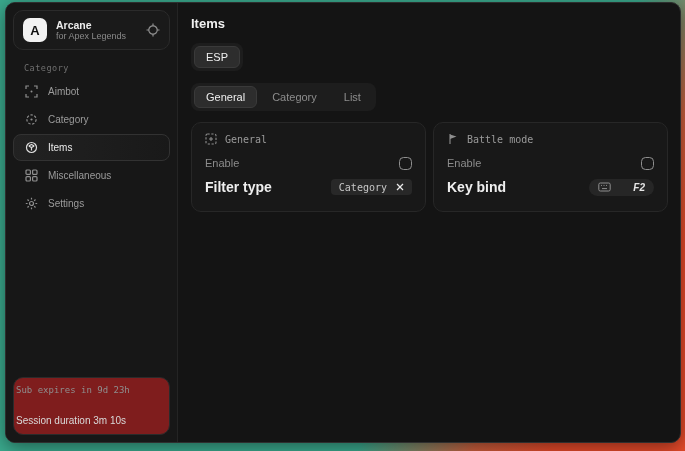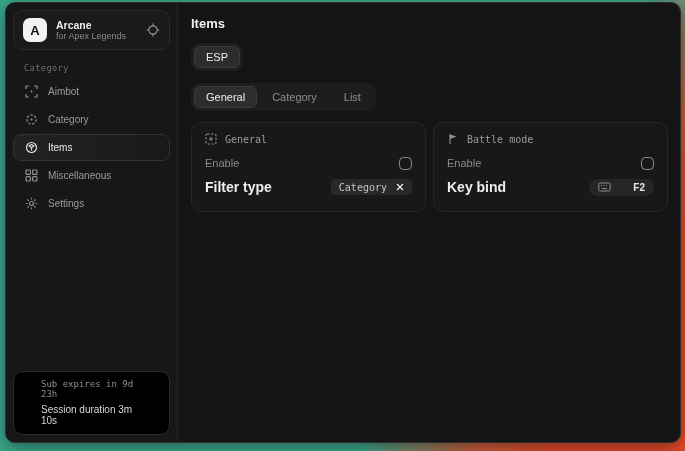--- a/index.html
+++ b/index.html
@@ -46,26 +46,25 @@
     color:#9b9b9b; font-size:10px; border-radius:8px; border:1px solid transparent;
     cursor:pointer;
   }
   .nav-item.active {
     background:linear-gradient(90deg,#222222,#191919);
     border-color:#323232; color:#e9e9e9;
   }
   .nav-item.active .icon { color:#dcdcdc; }
   .sidebar-spacer { flex:1; }
   .sub-card {
-    border:1px solid #2b2b2b; border-radius:10px; padding:7px 27px 8px;
-    background:#000000;
-    text-decoration:underline;
+    border:1px solid #2b2b2b; border-radius:10px; padding:7px 2px 8px;
+    background:#7f1d1d;
   }
   .sub-line1 { font-family:"DejaVu Sans Mono", monospace; color:#8f8f8f; font-size:9px; }
-  .sub-line2 { color:#d9d9d9; font-size:10px; margin-top:5px; }
+  .sub-line2 { color:#d9d9d9; font-size:10px; margin-top:20px; }
   
   .main { flex:1; padding:13px 13px 0 13px; }
   .page-title { color:#f1f1f1; font-size:13px; font-weight:bold; }
   .tab-group {
     display:inline-flex; background:#1d1d1d; border-radius:8px; padding:3px; gap:3px;
     margin-top:12px;
   }
   .tab-row { display:block; }
   .tab {
     padding:4px 11px; border-radius:6px; font-size:11px; color:#8d8d8d;
@@ -92,21 +91,21 @@
     background:transparent; cursor:pointer;
   }
   .tag {
     display:inline-flex; align-items:center; gap:9px; background:#282828;
     border-radius:4px; padding:2.5px 8px; cursor:pointer;
   }
   .tag-text { color:#c6c6c6; font-size:10px; font-family:"DejaVu Sans Mono", monospace; }
   .tag-x { color:#e8e8e8; cursor:pointer; display:inline-flex; }
   .keybind {
     display:inline-flex; align-items:center; gap:22px; background:#262626;
-    border-radius:9px; padding:3px 9px; cursor:pointer;
+    border-radius:9px; padding:3px 9px; cursor:pointer;font-style:italic;
   }
   .keybind-text { color:#e6e6e6; font-size:10px; font-weight:bold; }
 </style>
 </head>
 <body>
 
 <div class="window">
 
   <div class="sidebar">
 

